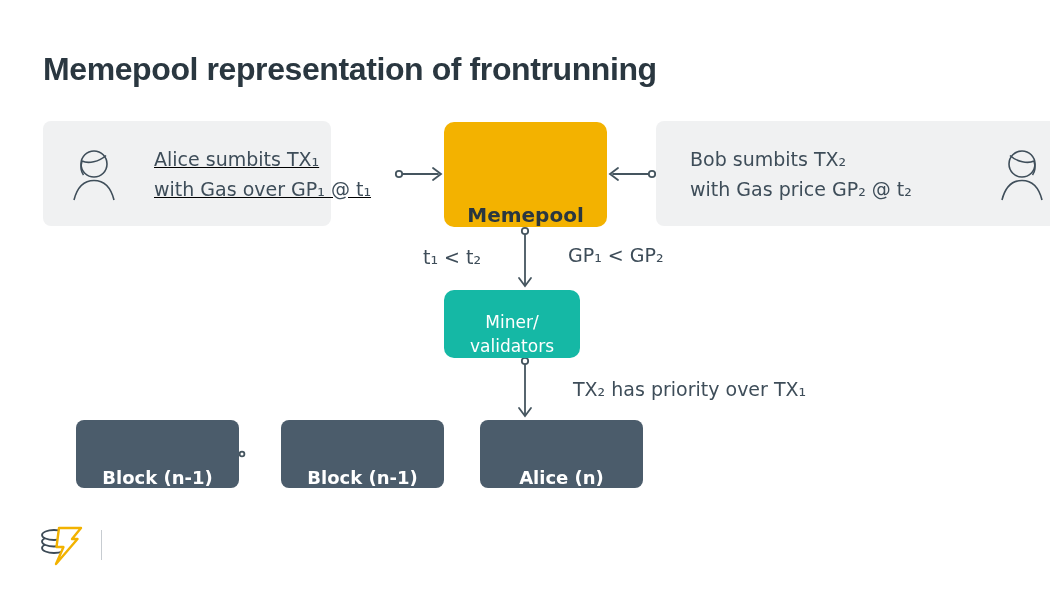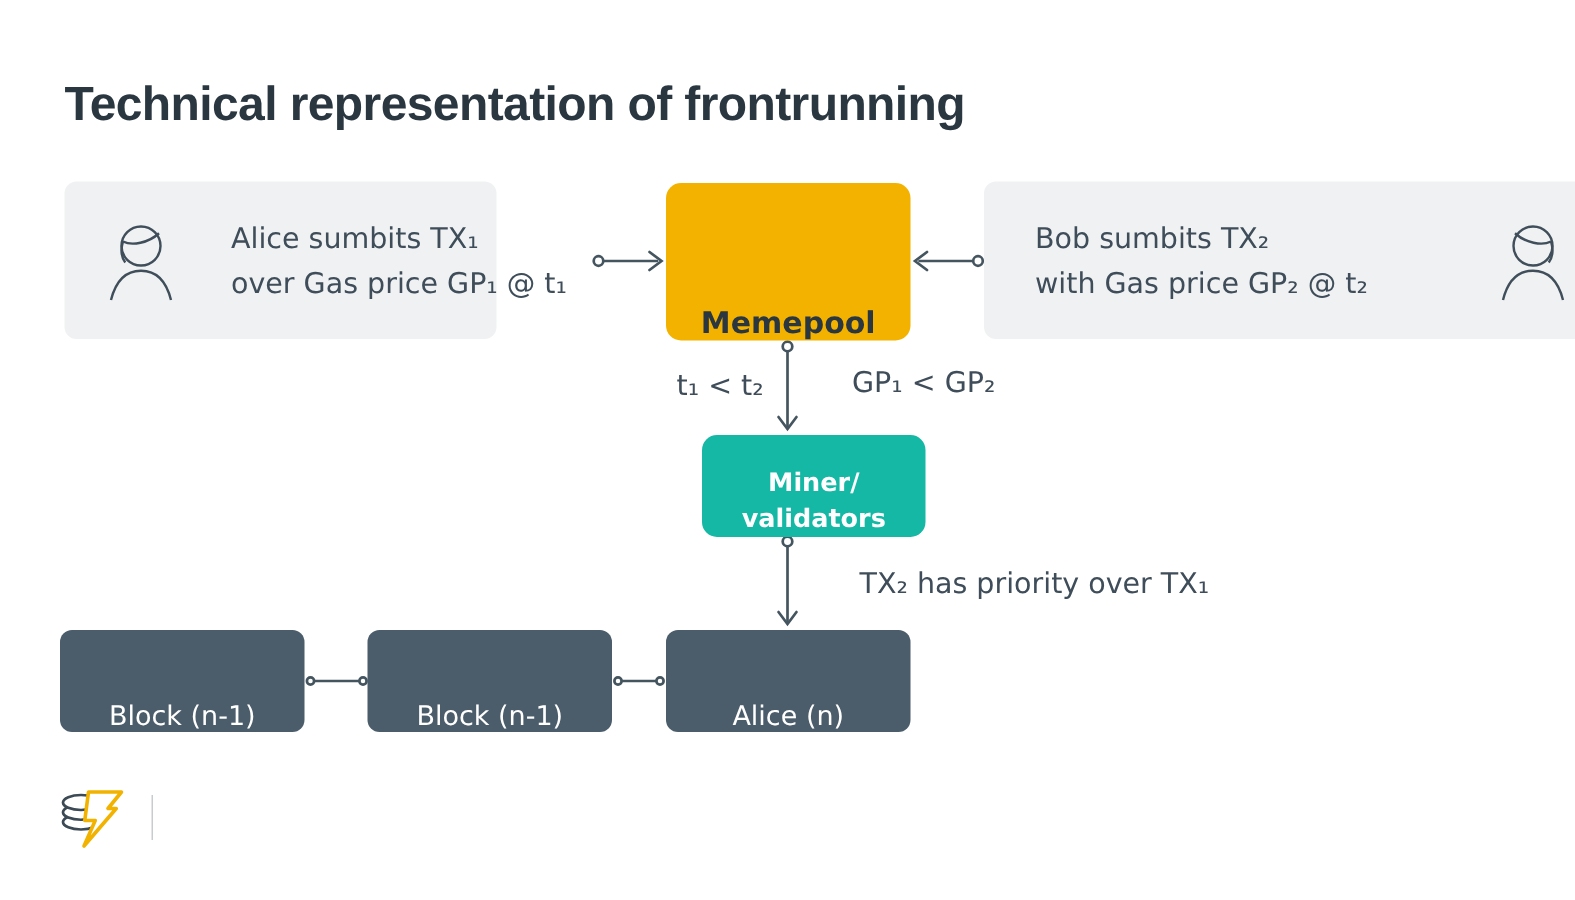--- a/index.html
+++ b/index.html
@@ -4,54 +4,54 @@
 <style>
   html,body{margin:0;padding:0;background:#fff;}
   body{width:1050px;height:600px;font-family:"DejaVu Sans","Liberation Sans",sans-serif;}
   .canvas{position:relative;width:1050px;height:600px;background:#fff;overflow:hidden;}
 
   .title{position:absolute;left:43px;top:30px;font-family:"Liberation Sans","DejaVu Sans",sans-serif;
          font-size:32px;font-weight:800;color:#2A3740;letter-spacing:-0.4px;}
 
   .card{position:absolute;top:121px;height:105px;background:#F0F1F2;border-radius:8px;
         display:flex;align-items:center;box-sizing:border-box;}
-  .card-alice{left:43px;width:288px;padding-left:27px;}
+  .card-alice{left:43px;width:288px;padding-left:27px;text-decoration:underline;}
   .card-bob{left:656px;width:420px;padding-left:34px;padding-right:30px;}
   .card-text{font-size:19px;color:#3E4D59;line-height:30px;white-space:nowrap;}
   .card-alice .card-text{margin-left:36px;}
   .card-bob .card-text{flex:1;}
   .person{flex:0 0 auto;}
 
   .node{position:absolute;display:flex;flex-direction:column;align-items:center;justify-content:flex-end;
         text-align:center;box-sizing:border-box;}
   .memepool{left:444px;top:122px;width:163px;height:105px;background:#F3B200;border-radius:10px;
             color:#2A3740;font-weight:bold;font-size:20px;}
-  .miner{left:444px;top:290px;width:149px;height:68px;background:#15B8A5;border-radius:10px;
-         color:#ffffff;font-weight:bold;font-size:17px;line-height:24px;margin-left:24px;}
+  .miner{left:444px;top:290px;width:136px;height:68px;background:#15B8A5;border-radius:10px;
+         color:#ffffff;font-weight:normal;font-size:17px;line-height:24px;}
   .block{top:420px;width:163px;height:68px;background:#4B5C6B;border-radius:8px;
-         color:#ffffff;font-weight:normal;font-size:18px;}
+         color:#ffffff;font-weight:bold;font-size:18px;margin-left:36px;}
   .block-1{left:40px;}.block-2{left:245px;}.block-3{left:444px;}
 
   .edge-label{position:absolute;font-size:19px;color:#3E4D59;white-space:nowrap;}
-  .label-time{left:451px;top:246px;}
+  .label-time{left:423px;top:246px;}
   .label-gas{left:568px;top:244px;}
   .label-priority{left:573px;top:378px;}
 
   .svg-overlay{position:absolute;left:0;top:0;width:1050px;height:600px;pointer-events:none;}
 
   .footer{position:absolute;left:38px;top:520px;display:flex;align-items:center;}
   .footer-divider{width:1px;height:30px;background:#C7CCD1;margin:0 17px 0 15px;}
   .footer-site{font-size:18px;color:#98A0A6;}
 </style>
 </head>
 <body>
 
 <div class="canvas">
 
-  <h1 class="title">Technical representation of frontrunning</h1>
+  <h1 class="title">Memepool representation of frontrunning</h1>
 
   <svg class="svg-overlay" viewBox="0 0 1050 600" fill="none" stroke="#45555F" stroke-width="1.8" stroke-linecap="round">
     <g>
       <circle cx="399" cy="174" r="3.2" fill="#fff"></circle>
       <line x1="403" y1="174" x2="438" y2="174"></line>
       <path d="M433 168 L441 174 L433 180"></path>
     </g>
     <g>
       <circle cx="652" cy="174" r="3.2" fill="#fff"></circle>
       <line x1="648" y1="174" x2="613" y2="174"></line>
@@ -81,21 +81,21 @@
 
   <div class="card card-alice" style="background: rgb(240, 241, 242);">
     <svg class="person" width="48" height="56" viewBox="0 0 48 56" fill="none" stroke="#3F4E5A" stroke-width="1.6">
       <circle cx="24" cy="18" r="13"></circle>
       <path d="M12 15 C 18 18, 29 16, 36 9.5"></path>
       <path d="M12 15 C 10.5 20, 10.5 25, 13.5 29"></path>
       <path d="M4 54 C 7.5 40, 15 34.5, 24 34.5 C 33 34.5, 40.5 40, 44 54"></path>
     </svg>
     <div class="card-text">
       <div>Alice sumbits TX₁</div>
-      <div>over Gas price GP₁ @ t₁</div>
+      <div>with Gas over GP₁ @ t₁</div>
     </div>
   </div>
 
   <div class="node memepool" style="background: rgb(243, 178, 0);">
     <span>Memepool</span>
   </div>
 
   <div class="card card-bob" style="background: rgb(240, 241, 242);">
     <div class="card-text">
       <div>Bob sumbits TX₂</div>

